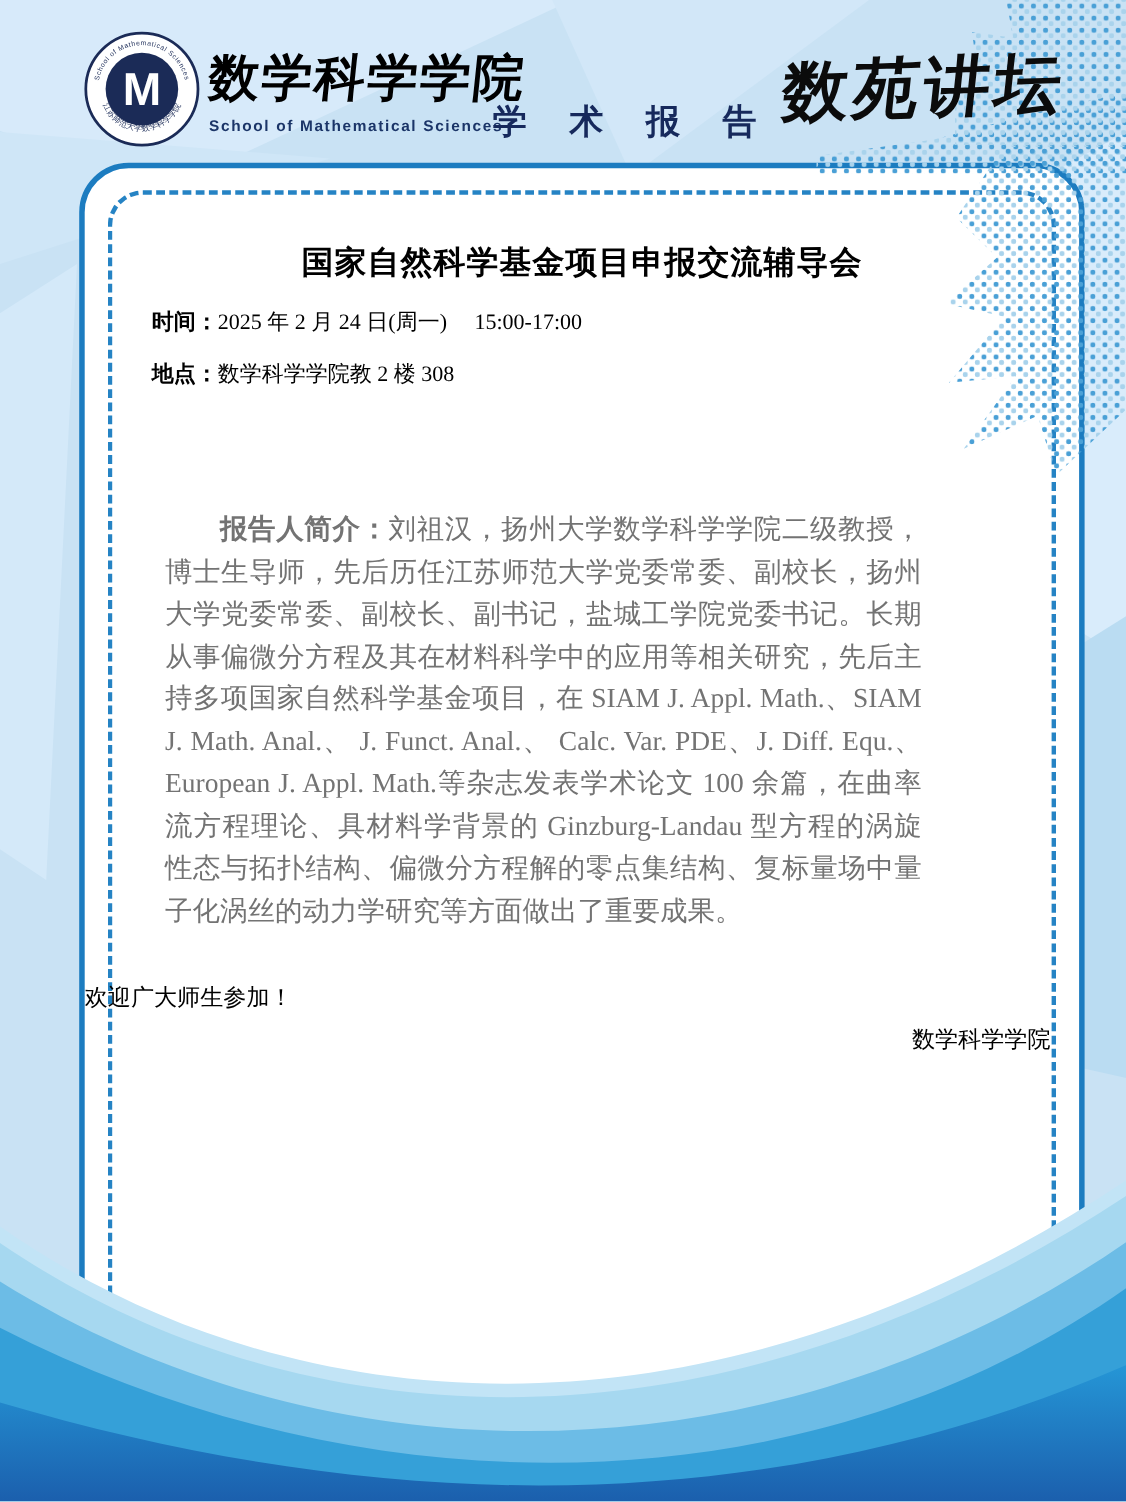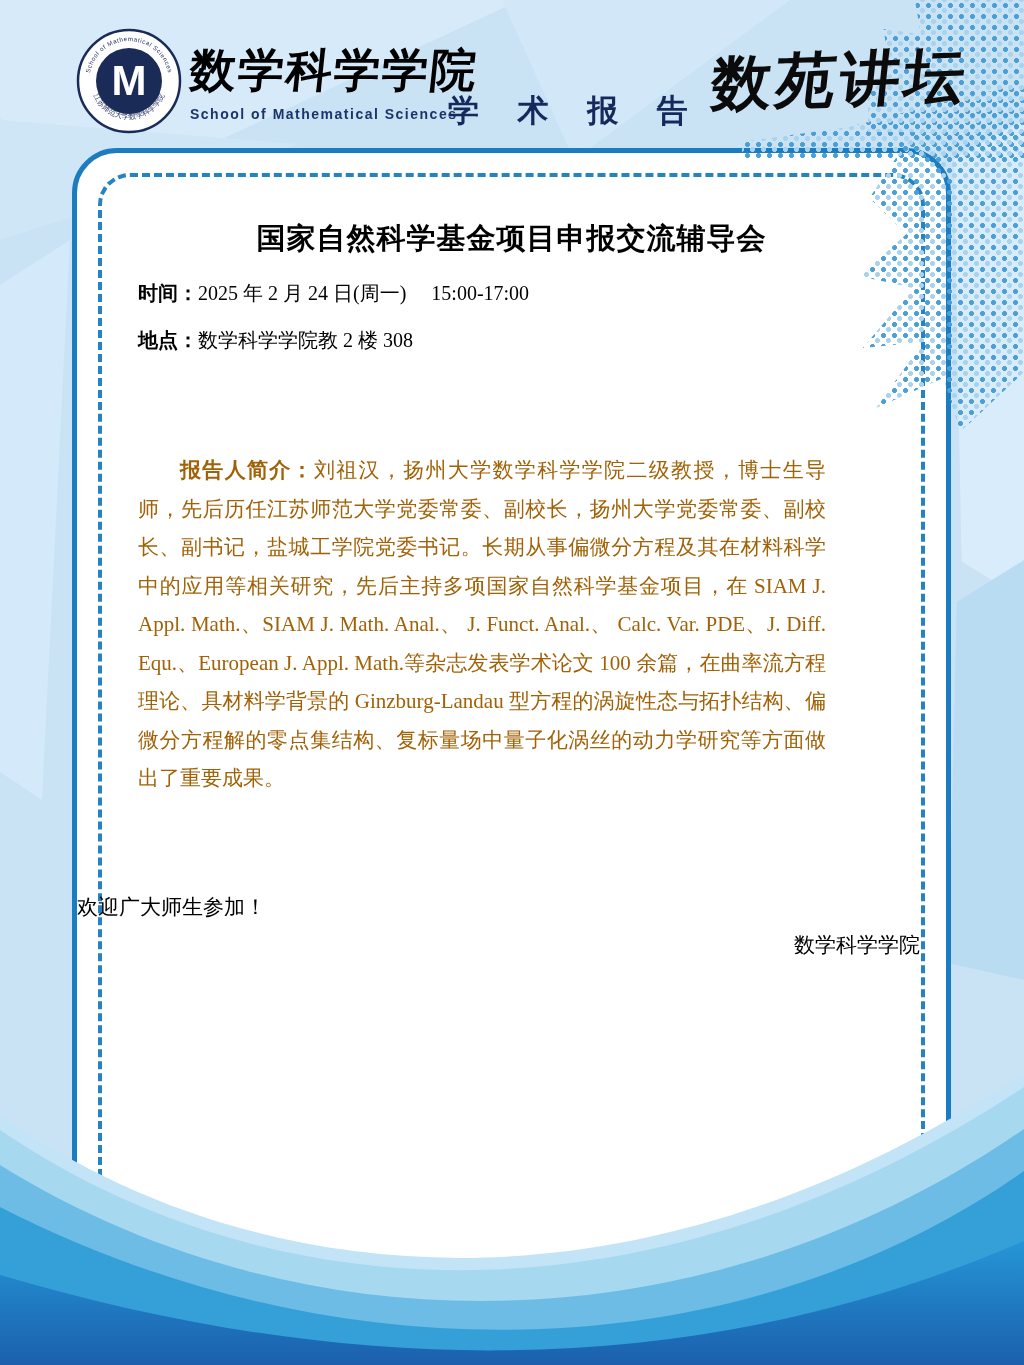--- a/index.html
+++ b/index.html
@@ -59,37 +59,37 @@
   .dots-a{left:742px;top:84px;width:282px;height:74px;
     clip-path:polygon(0 78%,38% 58%,74% 22%,100% 0,100% 100%,0 100%);}
   .dots-b{left:868px;top:0;width:156px;height:132px;
     clip-path:polygon(0 100%,0 62%,14% 56%,10% 22%,34% 26%,30% 0,100% 0,100% 100%);}
   .dots-c{left:856px;top:132px;width:168px;height:300px;
     clip-path:polygon(34% 0,100% 0,100% 80%,62% 100%,52% 82%,12% 92%,40% 70%,4% 72%,34% 52%,2% 48%,30% 34%,8% 22%);}
 
   
   .card{
     position:absolute;left:72px;top:148px;width:869px;height:1165px;z-index:2;
-    background:#ffffff;border:5px solid #1c7cc0;border-radius:45px;
+    background:#ffffff;border:5px solid #1c7cc0;border-radius:45px;padding-left:35px;
   }
   .card-dashed{
     position:absolute;left:21px;top:20px;right:21px;bottom:50px;
     border:4px dashed #2583c4;border-radius:32px;pointer-events:none;
   }
   .card-title{
     position:absolute;left:0;top:66px;width:100%;text-align:center;
     font-size:29px;font-weight:bold;color:#000;letter-spacing:1px;
   }
   .meta{position:absolute;left:61px;top:128px;width:750px;}
   .meta-line{font-size:20px;color:#000;height:47px;line-height:24px;white-space:nowrap;}
   .meta-line b{font-weight:bold;}
   .bio{
     position:absolute;left:61px;top:298px;width:688px;
-    font-size:21px;line-height:38.5px;color:#a16207;text-align:justify;
-    text-indent:2em;margin:0;
+    font-size:25px;line-height:38.5px;color:#737373;text-align:justify;
+    text-indent:2em;margin:12px;
   }
   .bio b{font-weight:bold;}
   .welcome{
     position:absolute;left:0;top:740px;width:100%;text-align:left;
     font-size:21px;color:#000;
   }
   .signoffs{position:absolute;right:26px;top:774px;text-align:right;}
   .signoff{font-size:21px;color:#000;line-height:37px;}
 
   

